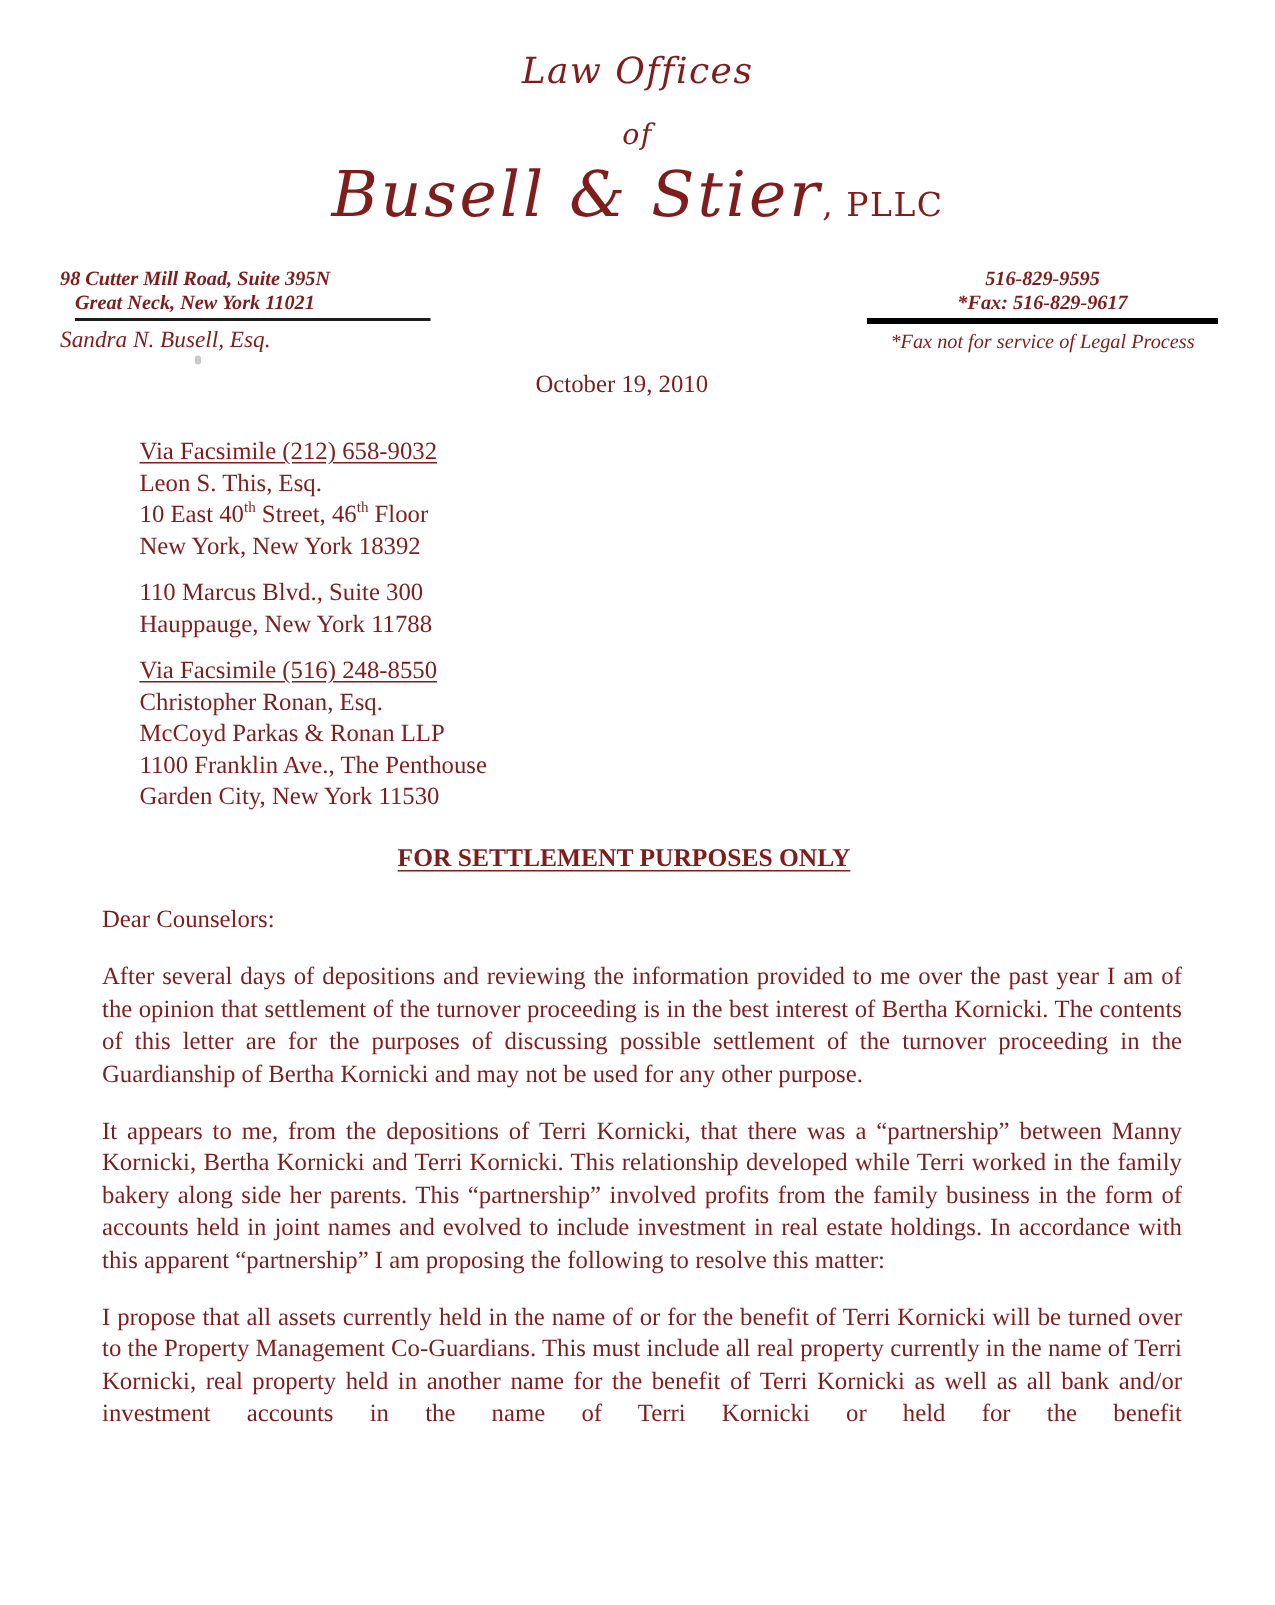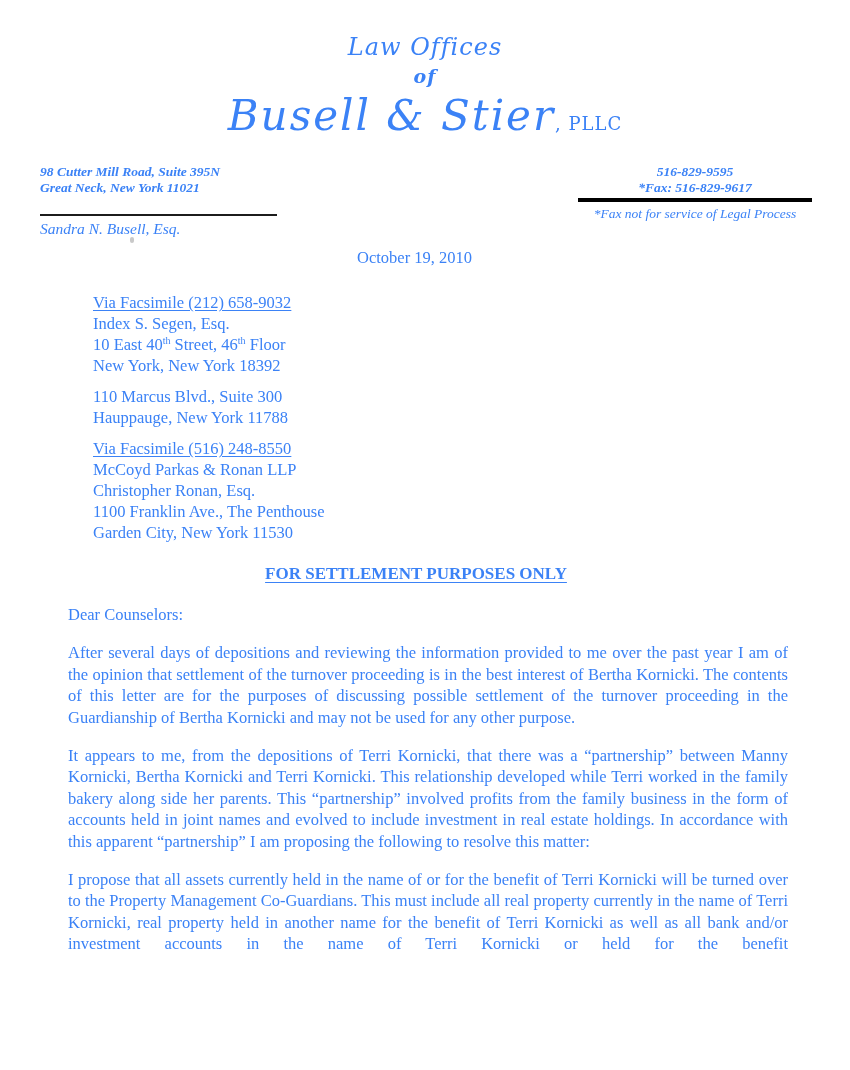--- a/index.html
+++ b/index.html
@@ -1,40 +1,40 @@
 <!DOCTYPE html>
 <html><head>
 <meta charset="utf-8">
 <style>
   html, body { margin:0; padding:0; background:#9a9a9a; }
   .page {
     position:relative;
     width:850px; height:1070px;
     margin:0 auto;
     background:#ffffff;
-    color:#3b82f6;
+    color:#7f1d1d;
     font-family:"Liberation Serif", serif;
     overflow:hidden;
     box-sizing:border-box;
   }
 
   
   .letterhead { padding-top:32px; text-align:center; font-family:"DejaVu Serif", serif; font-style:italic; }
   .lh-small  { font-size:24px; line-height:30px; letter-spacing:1px; }
-  .lh-of     { font-size:19px; line-height:22px; margin-top:3px; letter-spacing:1px;font-weight:bold; }
+  .lh-of     { font-size:19px; line-height:22px; margin-top:17px; letter-spacing:1px; }
   .lh-firm-row { margin-top:2px; line-height:54px; white-space:nowrap; }
   .lh-firm   { font-size:42px; letter-spacing:2px; }
-  .lh-suffix { font-size:18px; font-style:normal; letter-spacing:1px; }
+  .lh-suffix { font-size:22px; font-style:normal; letter-spacing:1px; }
 
   
   .contacts { display:flex; justify-content:space-between; margin:12px 38px 0 40px; }
   .contacts .col-left  { text-align:left; }
   .contacts .col-right { text-align:center; }
   .hdr-bi  { font-size:13.5px; font-weight:bold; font-style:italic; line-height:16px; }
-  .rule-left  { width:237px; border-bottom:2px solid #1c1c1c; padding-bottom:18px; }
+  .rule-left  { width:237px; border-bottom:2px solid #1c1c1c; padding-bottom:2px;margin-left:10px; }
   .rule-right { width:234px; border-bottom:4px solid #000000; padding-bottom:2px; margin-left:auto; }
   .hdr-i   { font-size:15.5px; font-style:italic; line-height:19px; margin-top:3px; }
   .hdr-i-sm{ font-size:13.5px; font-style:italic; line-height:17px; margin-top:3px; }
 
   
   .date { margin:10px 0 0 357px; font-size:16.5px; line-height:20px; }
 
   
   .body { margin-left:68px; width:720px; font-size:16.5px; }
   .recipients { margin-top:24px; margin-left:25px; }
@@ -79,34 +79,34 @@
     </div>
   </div>
 
   <div class="date">October 19, 2010</div>
 
   <main class="body">
 
     <section class="recipients">
       <div class="recipient">
         <div class="via">Via Facsimile (212) 658-9032</div>
-        <div>Index S. Segen, Esq.</div>
+        <div>Leon S. This, Esq.</div>
         <div><span>10 East 40</span><sup>th</sup><span> Street, 46</span><sup>th</sup><span> Floor</span></div>
         <div>New York, New York 18392</div>
       </div>
 
       <div class="recipient">
         <div>110 Marcus Blvd., Suite 300</div>
         <div>Hauppauge, New York 11788</div>
       </div>
 
       <div class="recipient">
         <div class="via">Via Facsimile (516) 248-8550</div>
+        <div>Christopher Ronan, Esq.</div>
         <div>McCoyd Parkas &amp; Ronan LLP</div>
-        <div>Christopher Ronan, Esq.</div>
         <div>1100 Franklin Ave., The Penthouse</div>
         <div>Garden City, New York 11530</div>
       </div>
     </section>
 
 
     <div class="subject"><span>FOR SETTLEMENT PURPOSES ONLY</span></div>
 
     <div class="salutation">Dear Counselors:</div>
 

